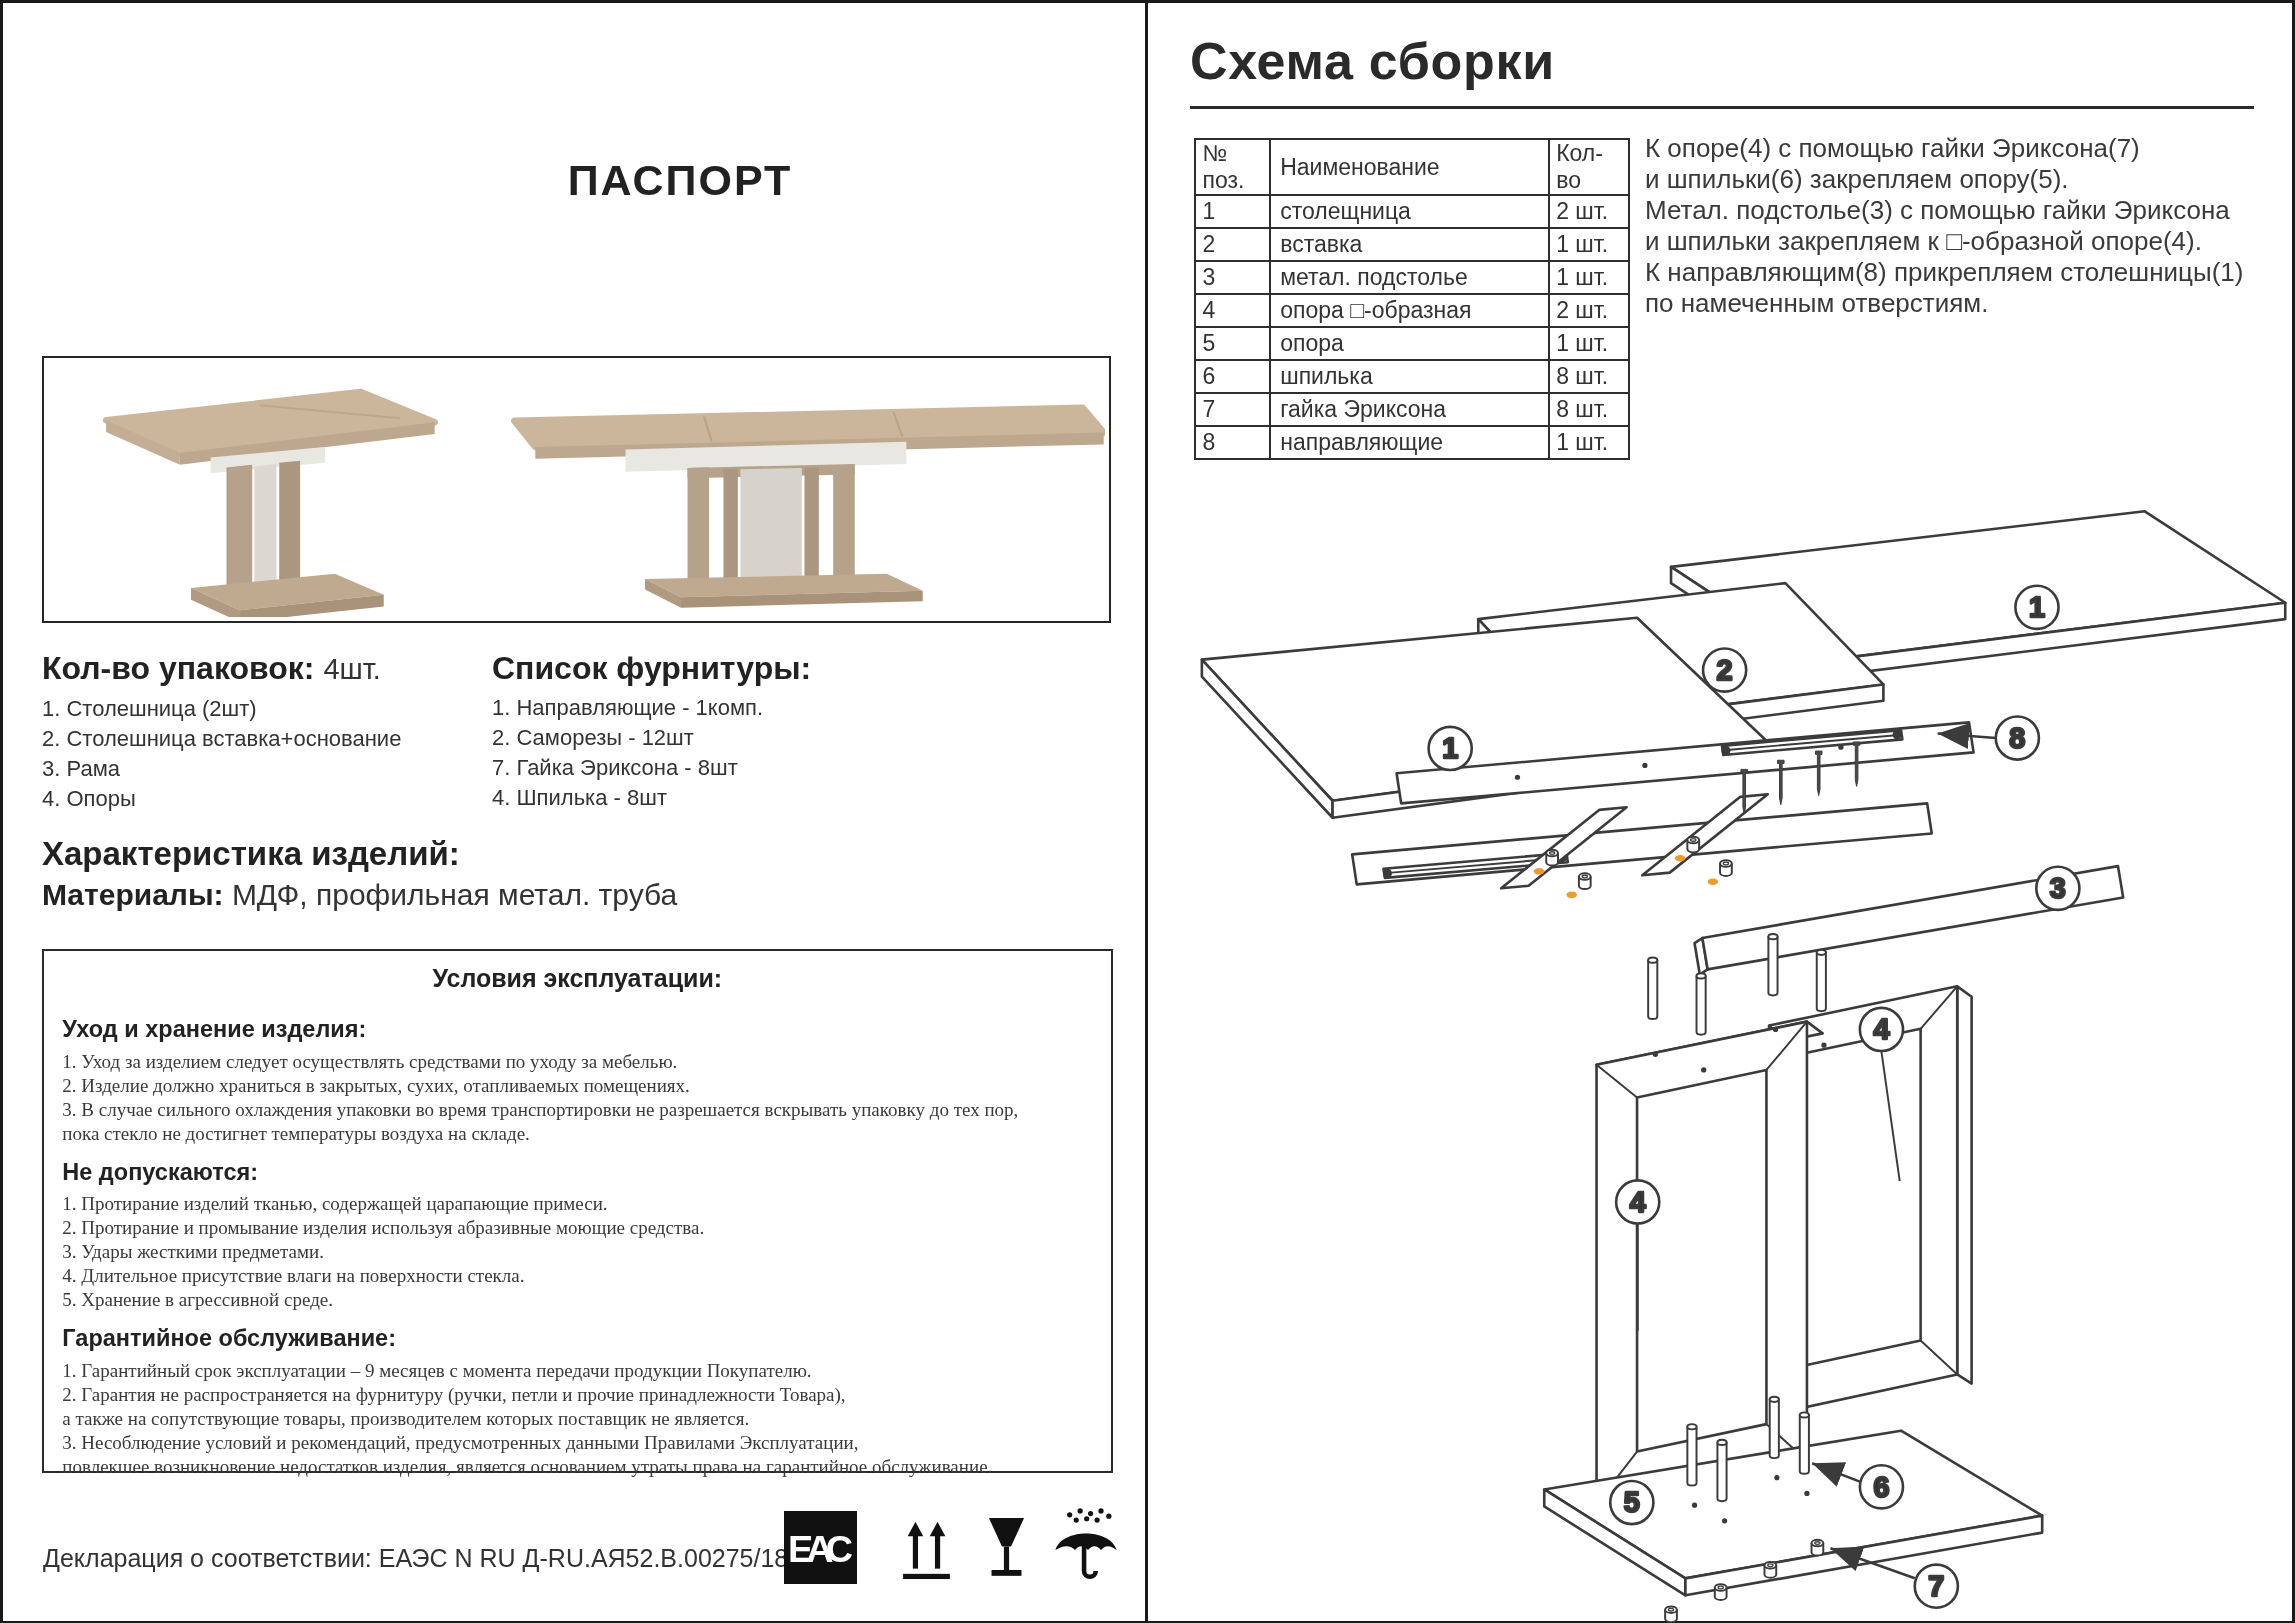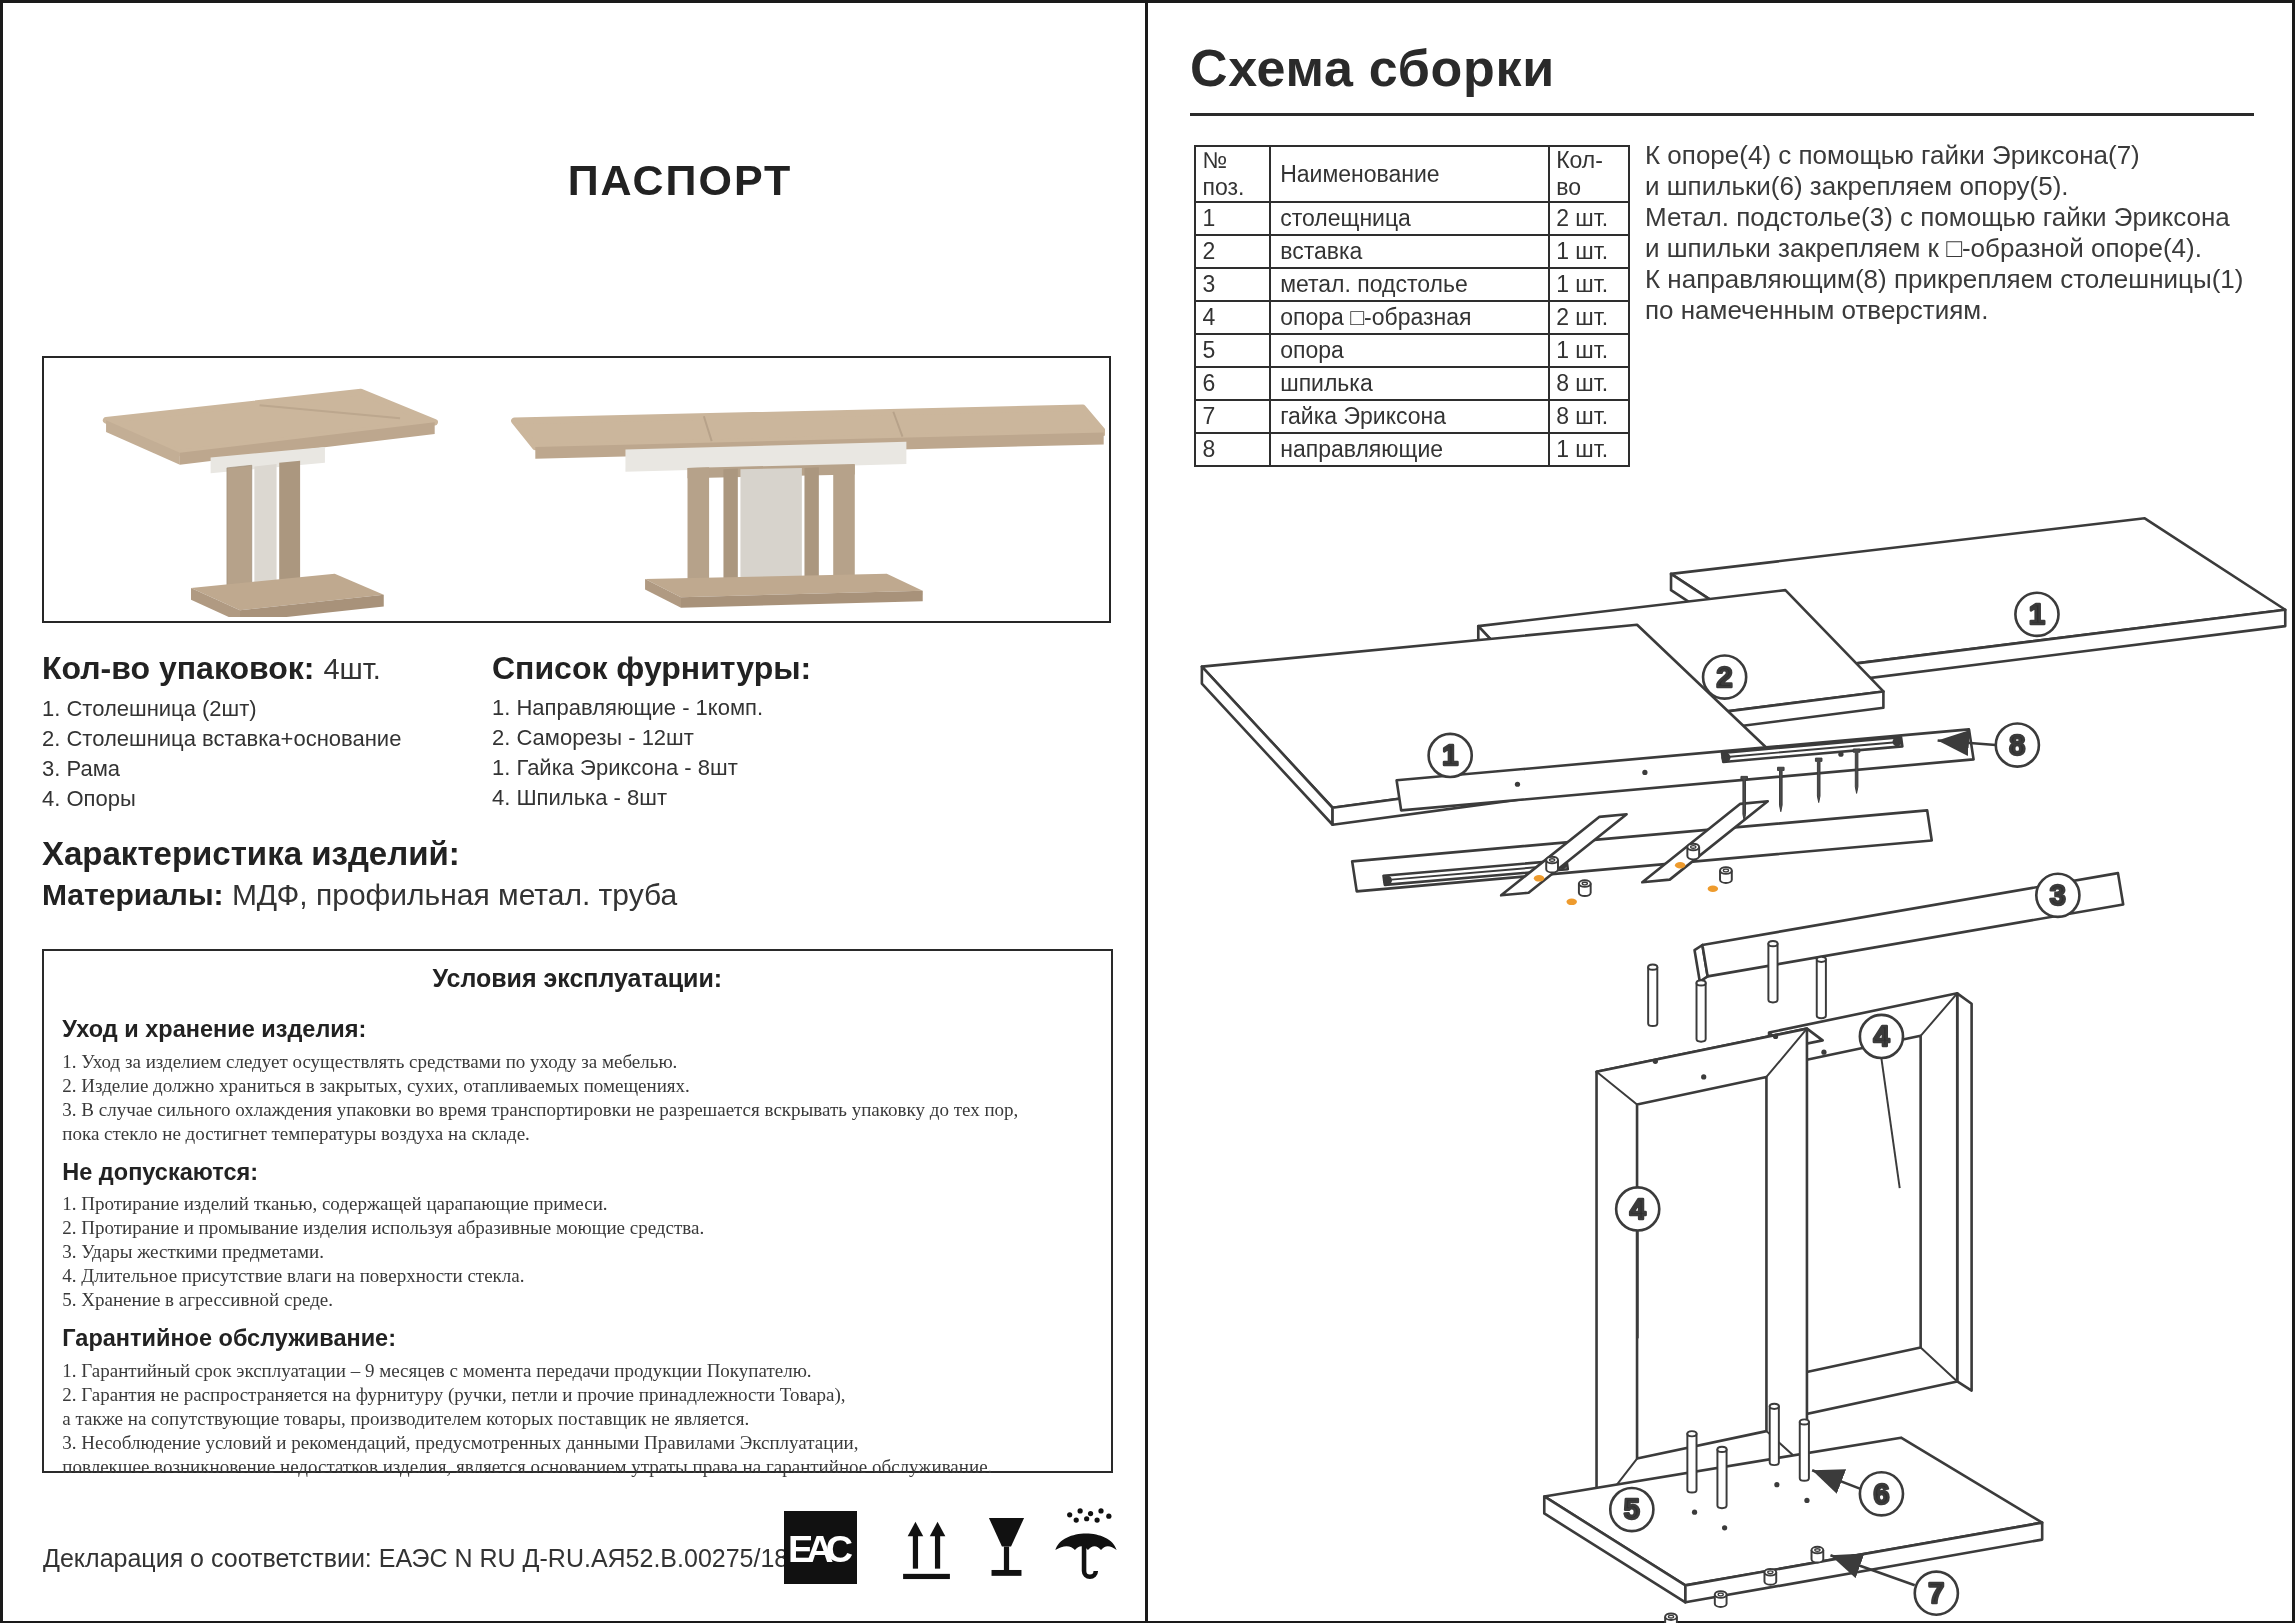--- a/index.html
+++ b/index.html
@@ -19,21 +19,21 @@
   .char-head{left:42px;top:835px;font-size:33px;font-weight:bold;color:#222;}
   .materials{left:42px;top:878px;font-size:30px;color:#333;}
   .materials b{color:#222;}
   .terms-box{left:42px;top:949px;width:1030px;height:494px;border:2.6px solid #2a2a2a;padding:13px 18.3px;}
   .terms-title{text-align:center;font-size:25px;font-weight:bold;color:#222;margin-bottom:23px;}
   .terms-sec-head{font-size:23.5px;font-weight:bold;color:#222;margin:13px 0 6.5px 0;}
   .terms-line{font-size:19px;line-height:24px;color:#3a3a3a;font-family:Liberation Serif, serif;}
   .declaration{left:43px;top:1544px;font-size:25px;color:#333;}
   .icons-row .icon{position:absolute;}
   
-  .rp{left:1148px;top:12px;width:1148px;height:1148px;}
+  .rp{left:1148px;top:5px;width:1148px;height:1148px;}
   .rp-title{left:42px;top:26px;font-size:52px;font-weight:bold;color:#2a2a2a;letter-spacing:0.7px;}
   .rp-rule{left:42px;top:101px;width:1064px;height:2.6px;background:#2a2a2a;}
   table.parts{position:absolute;left:46px;top:133px;border-collapse:collapse;font-size:23px;color:#333;}
   table.parts th,table.parts td{border:2px solid #2e2e2e;font-weight:normal;text-align:left;padding:0 6.5px;}
   table.parts th{height:38px;}
   table.parts td{height:31px;}
   .c-num{width:60px;}
   .c-name{width:261px;padding-left:9.2px !important;}
   .c-qty{width:65px;}
   .asm-text{left:497px;top:128px;width:654px;font-size:26px;line-height:31px;color:#3a3a3a;}
@@ -89,21 +89,21 @@
   <div class="li">1. Столешница (2шт)</div>
   <div class="li">2. Столешница вставка+основание</div>
   <div class="li">3. Рама</div>
   <div class="li">4. Опоры</div>
 </div>
 
 <div class="abs list-col col2">
   <div class="list-head">Список фурнитуры:</div>
   <div class="li">1. Направляющие - 1комп.</div>
   <div class="li">2. Саморезы - 12шт</div>
-  <div class="li">1. Гайка Эриксона - 8шт</div>
+  <div class="li">7. Гайка Эриксона - 8шт</div>
   <div class="li">4. Шпилька  - 8шт</div>
 </div>
 
 <div class="abs char-head">Характеристика изделий:</div>
 <div class="abs materials"><b>Материалы:</b><span> МДФ, профильная метал. труба</span></div>
 
 <div class="abs terms-box">
   <div class="terms-title">Условия эксплуатации:</div>
 
   <div class="terms-sec-head">Уход и хранение изделия:</div>

